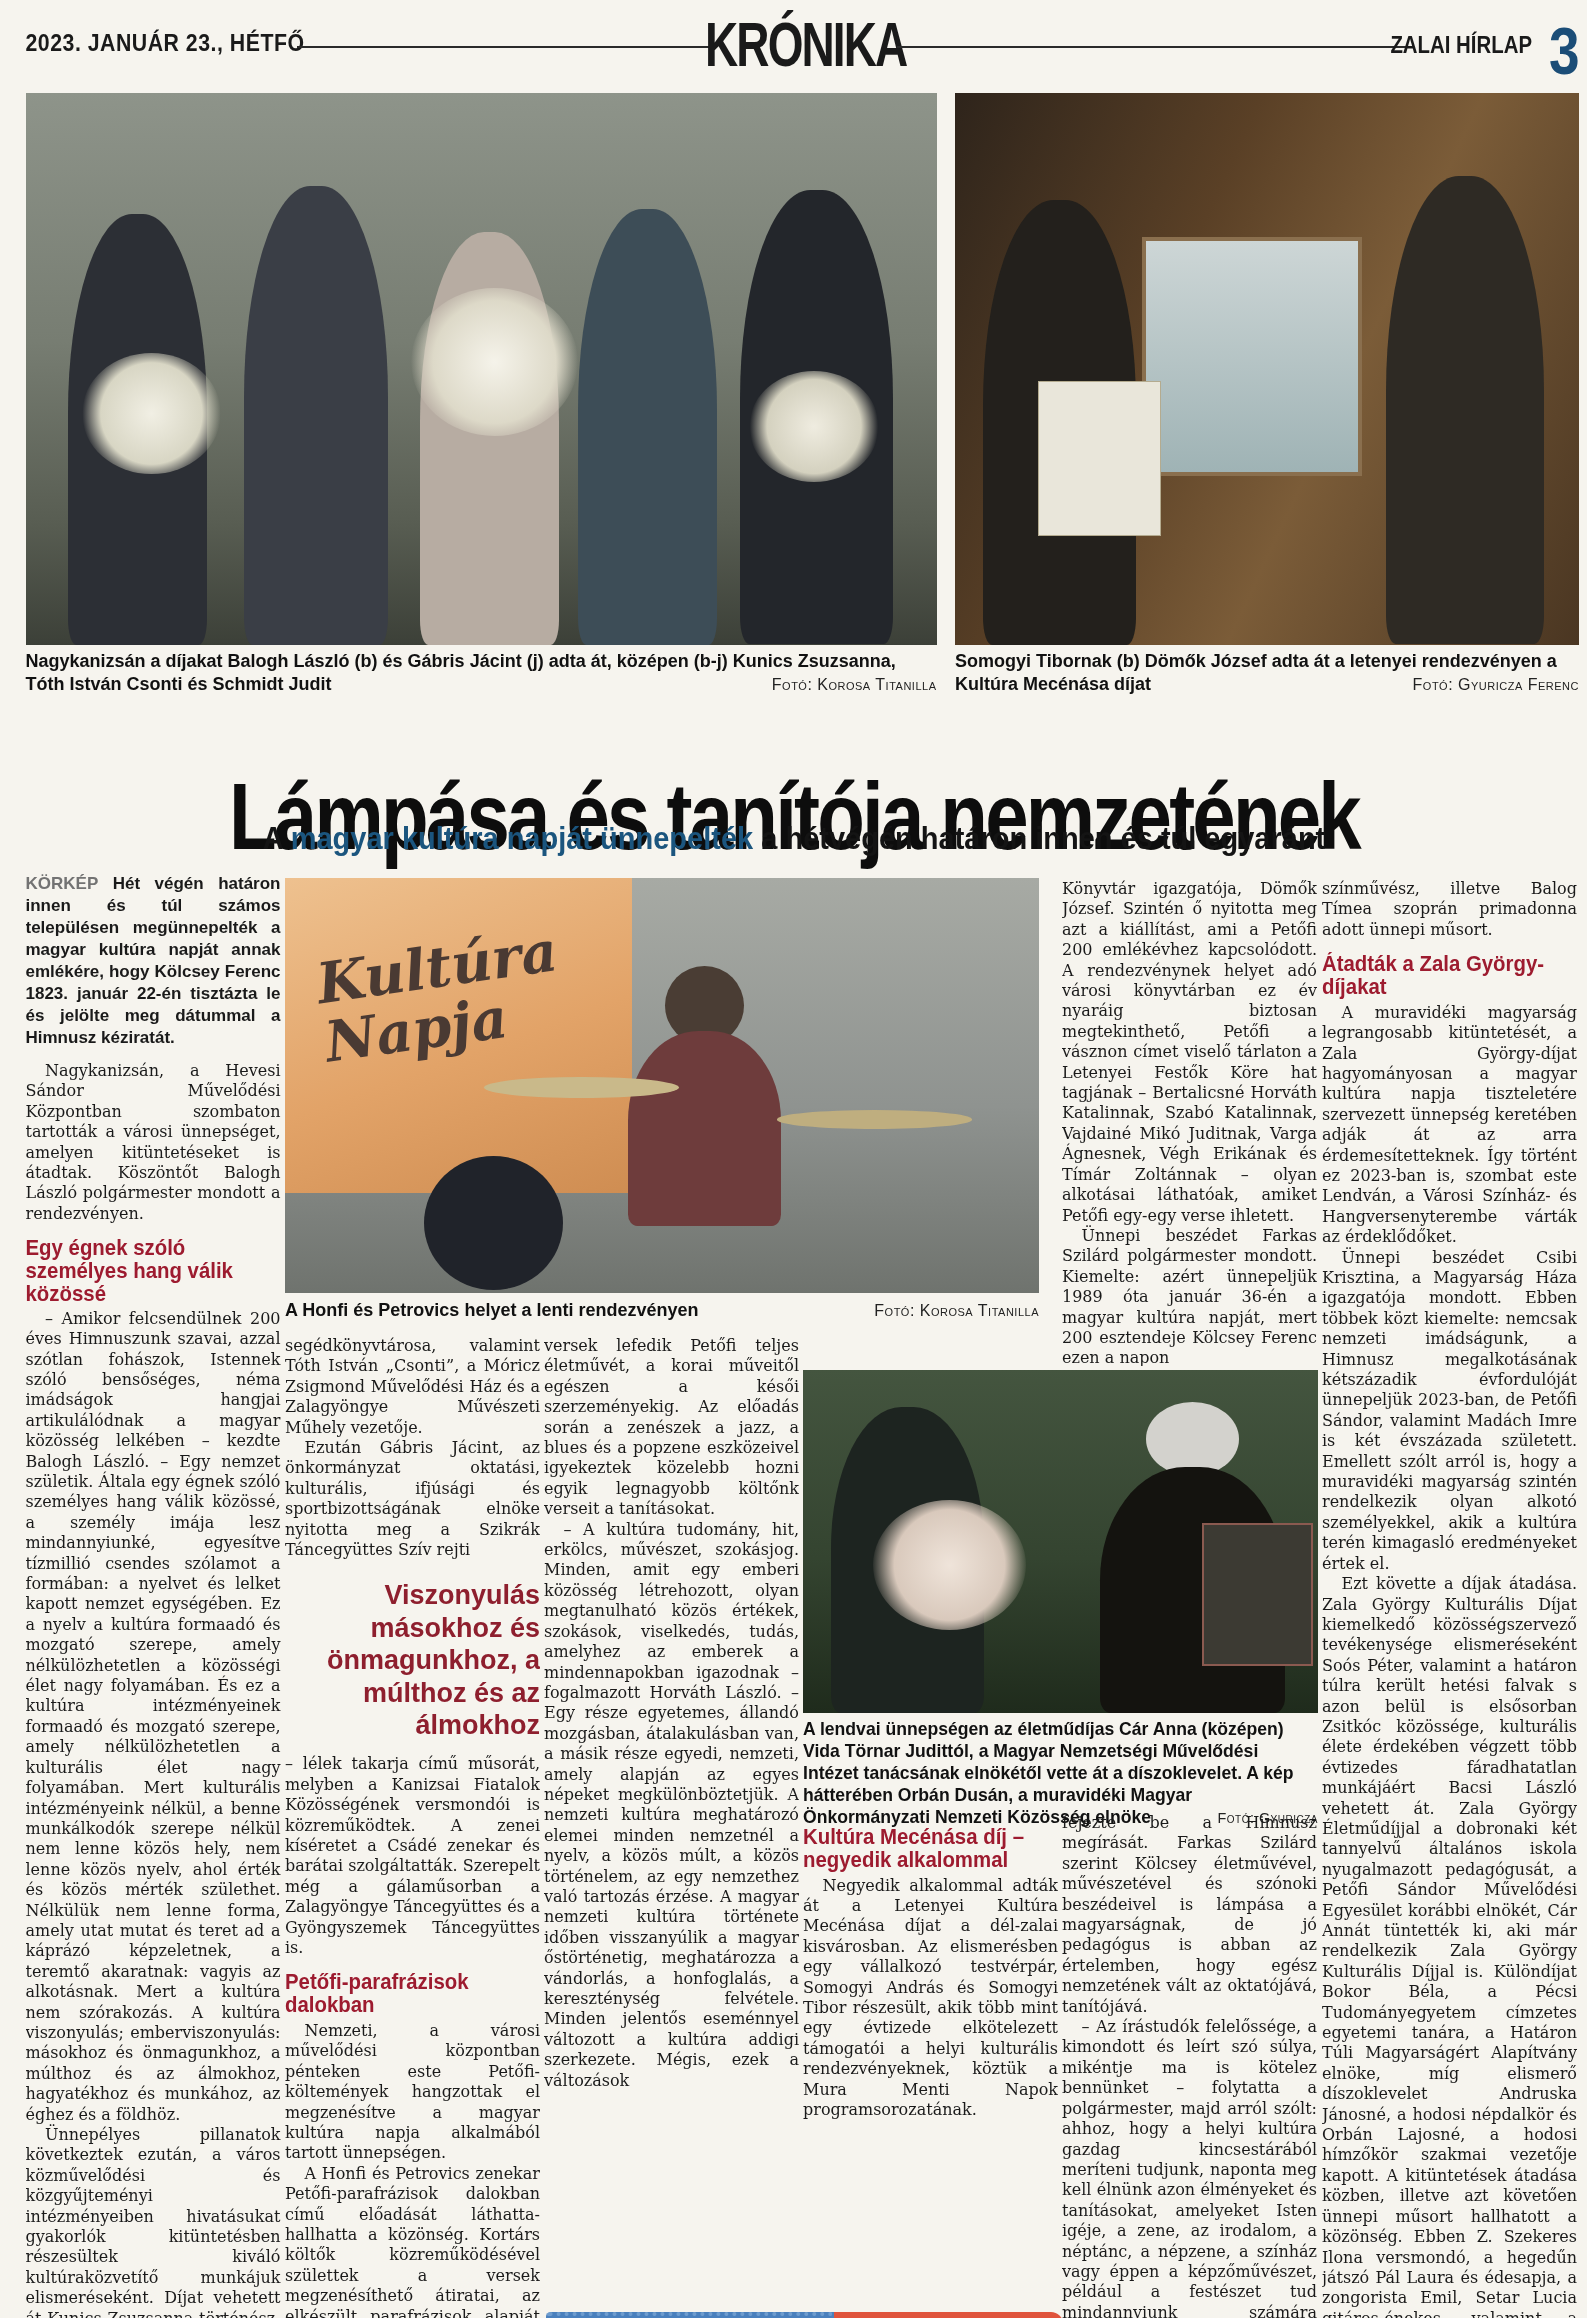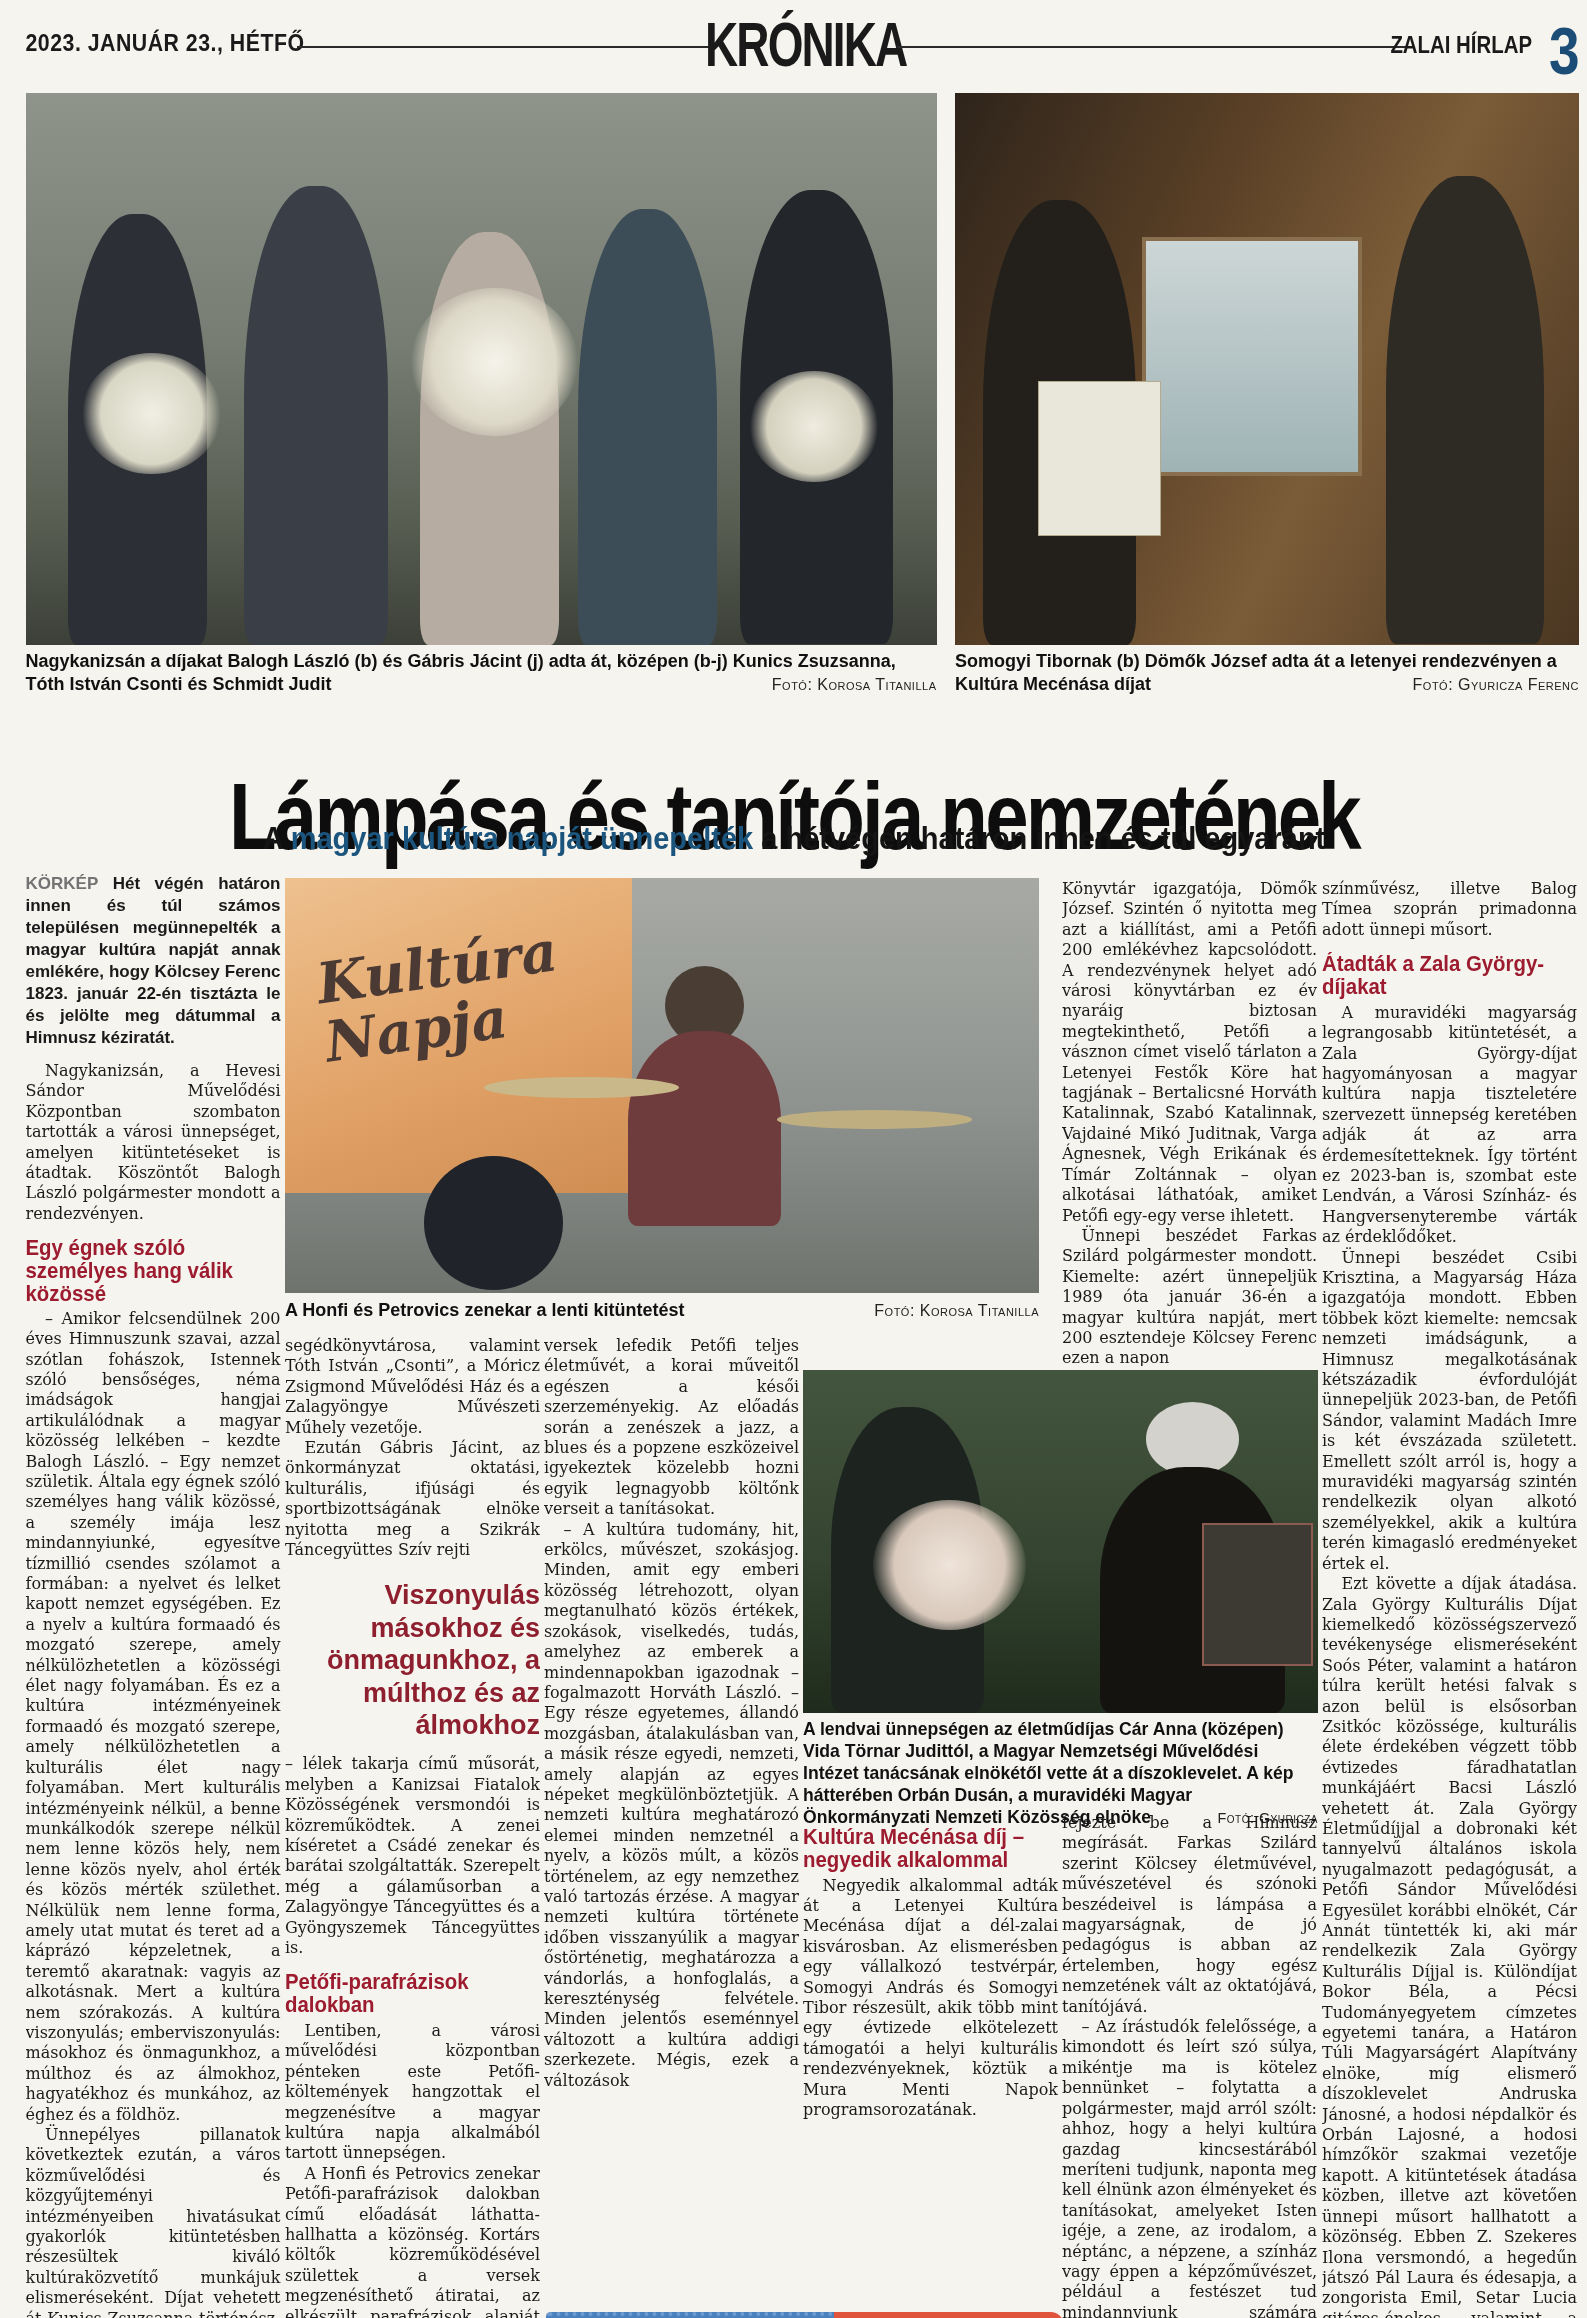--- a/index.html
+++ b/index.html
@@ -129,21 +129,21 @@
   <div class="poster">
     <div class="poster-script">Kultúra Napja</div>
   </div>
   <div class="blob" style="left:380px;top:88px;width:79px;height:79px;background:#4a3d34;"></div>
   <div class="fig" style="left:343px;top:153px;width:153px;height:195px;background:#6e3c3c;"></div>
   <div class="blob" style="left:199px;top:199px;width:195px;height:21.3px;background:#c9b98a;"></div>
   <div class="blob" style="left:492px;top:232px;width:195px;height:18.5px;background:#bfae7f;"></div>
   <div class="fig" style="left:139px;top:278px;width:139px;height:134px;border-radius:50%;background:#20232a;"></div>
 </div>
 <div class="caption" style="left:285px;top:1298px;width:754px;">
-  <span>A Honfi és Petrovics zenekar a lenti kitüntetést</span>
+  <span>A Honfi és Petrovics helyet a lenti rendezvényen</span>
   <span class="credit abs">Fotó: Korosa Titanilla</span>
 </div>
 
 <div class="photo photo-low">
   <div class="fig" style="left:28px;top:37px;width:153px;height:306px;background:#1d2420;"></div>
   <div class="blob" style="left:70px;top:130px;width:153px;height:130px;background:radial-gradient(circle,#efe4da 0%,#d9c9bc 55%,rgba(217,201,188,0) 78%);"></div>
   <div class="blob" style="left:343px;top:32px;width:93px;height:74px;background:#d3d2cd;"></div>
   <div class="fig" style="left:297px;top:97px;width:185px;height:246px;background:#14130f;"></div>
   <div class="cert" style="left:399px;top:153px;width:107px;height:139px;background:#3c3a33;border:2.8px solid #8b5a50;"></div>
 </div>
@@ -159,21 +159,21 @@
   <p class="noindent" style="text-indent:19.5px;">– Amikor felcsendülnek 200 éves Himnuszunk szavai, azzal szótlan fohászok, Istennek szóló bensőséges, néma imádságok hangjai artikulálódnak a magyar közösség lelkében – kezdte Balogh László. – Egy nemzet születik. Általa egy égnek szóló személyes hang válik közössé, a személy imája lesz mindannyiunké, egyesítve tízmillió csendes szólamot a formában: a nyelvet és lelket kapott nemzet egységében. Ez a nyelv a kultúra formaadó és mozgató szerepe, amely nélkülözhetetlen a közösségi élet nagy folyamában. És ez a kultúra intézményeinek formaadó és mozgató szerepe, amely nélkülözhetetlen a kulturális élet nagy folyamában. Mert kulturális intézményeink nélkül, a benne munkálkodók szerepe nélkül nem lenne közös hely, nem lenne közös nyelv, ahol érték és közös mérték születhet. Nélkülük nem lenne forma, amely utat mutat és teret ad a káprázó képzeletnek, a teremtő akaratnak: vagyis az alkotásnak. Mert a kultúra nem szórakozás. A kultúra viszonyulás; emberviszonyulás: másokhoz és önmagunkhoz, a múlthoz és az álmokhoz, hagyatékhoz és munkához, az éghez és a földhöz.</p>
   <p>Ünnepélyes pillanatok következtek ezután, a város közművelődési és közgyűjteményi intézményeiben hivatásukat gyakorlók kitüntetésben részesültek kiváló kultúraközvetítő munkájuk elismeréseként. Díjat vehetett át Kunics Zsuzsanna történész-muzeológus, a Thúry György Múzeum munkatársa, Schmidt Judit, a Halis István Városi Könyvtár</p>
 </div>
 
 <div class="col" style="left:285px;top:1336px;height:1053px;">
   <p class="cont">segédkönyvtárosa, valamint Tóth István „Csonti”, a Móricz Zsigmond Művelődési Ház és a Zalagyöngye Művészeti Műhely vezetője.</p>
   <p>Ezután Gábris Jácint, az önkormányzat oktatási, kulturális, ifjúsági és sportbizottságának elnöke nyitotta meg a Szikrák Táncegyüttes Szív rejti</p>
   <div class="pullquote">Viszonyulás másokhoz és önmagunkhoz, a múlthoz és az álmokhoz</div>
   <p class="cont">– lélek takarja című műsorát, melyben a Kanizsai Fiatalok Közösségének versmondói is közreműködtek. A zenei kíséretet a Csádé zenekar és barátai szolgáltatták. Szerepelt még a gálaműsorban a Zalagyöngye Táncegyüttes és a Gyöngyszemek Táncegyüttes is.</p>
   <h3 class="red-subhead">Petőfi-parafrázisok dalokban</h3>
-  <p class="noindent" style="text-indent:19.5px;"><span class="b">Lentiben,</span><span> a városi művelődési központban pénteken este Petőfi-költemények hangzottak el megzenésítve a magyar kultúra napja alkalmából tartott ünnepségen.</span></p>
+  <p class="noindent" style="text-indent:19.5px;"><span class="b">Nemzeti,</span><span> a városi művelődési központban pénteken este Petőfi-költemények hangzottak el megzenésítve a magyar kultúra napja alkalmából tartott ünnepségen.</span></p>
   <p>A Honfi és Petrovics zenekar Petőfi-parafrázisok dalokban című előadását láthatta-hallhatta a közönség. Kortárs költők közreműködésével születtek a versek megzenésíthető átiratai, az elkészült parafrázisok alapját képező</p>
 </div>
 
 <div class="col" style="left:544px;top:1336px;height:951px;">
   <p class="cont">versek lefedik Petőfi teljes életművét, a korai műveitől egészen a késői szerzeményekig. Az előadás során a zenészek a jazz, a blues és a popzene eszközeivel igyekeztek közelebb hozni egyik legnagyobb költőnk verseit a tanításokat.</p>
   <p>– A kultúra tudomány, hit, erkölcs, művészet, szokásjog. Minden, amit egy emberi közösség létrehozott, olyan megtanulható közös értékek, szokások, viselkedés, tudás, amelyhez az emberek a mindennapokban igazodnak – fogalmazott Horváth László. – Egy része egyetemes, állandó mozgásban, átalakulásban van, a másik része egyedi, nemzeti, amely alapján az egyes népeket megkülönböztetjük. A nemzeti kultúra meghatározó elemei minden nemzetnél a nyelv, a közös múlt, a közös történelem, az egy nemzethez való tartozás érzése. A magyar nemzeti kultúra története időben visszanyúlik a magyar őstörténetig, meghatározza a vándorlás, a honfoglalás, a kereszténység felvétele. Minden jelentős eseménnyel változott a kultúra addigi szerkezete. Mégis, ezek a változások</p>
 </div>
 
 <div class="col" style="left:803px;top:1813px;height:489px;">
   <h3 class="red-subhead">Kultúra Mecénása díj – negyedik alkalommal</h3>

